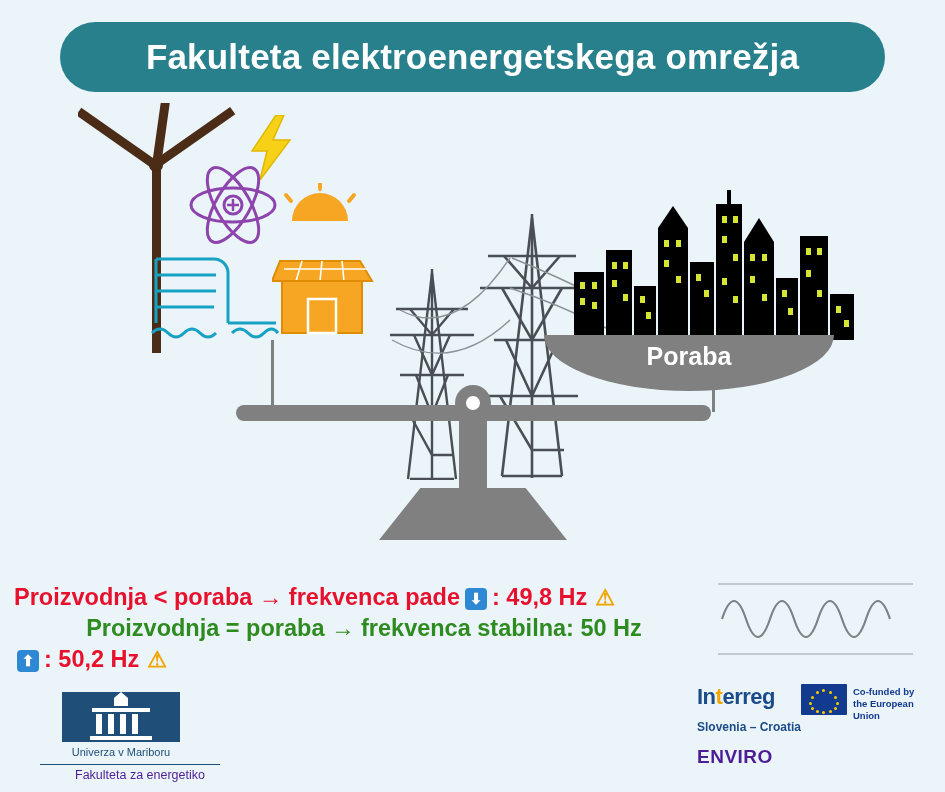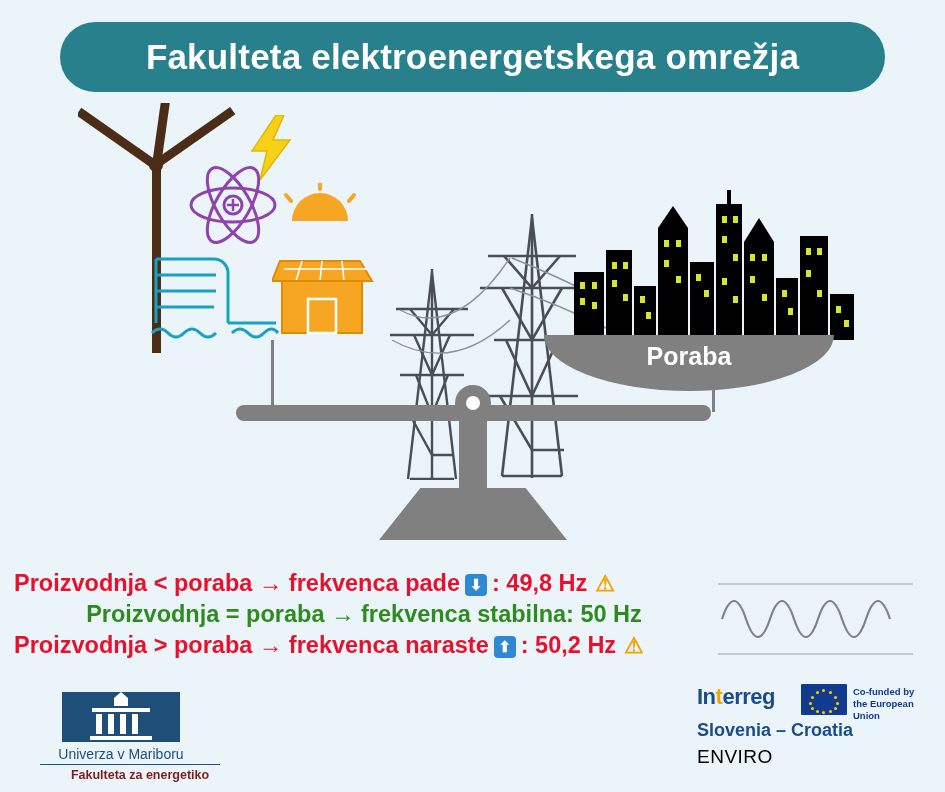--- a/index.html
+++ b/index.html
@@ -116,21 +116,21 @@
     background: #808080;
   }
 
   
   .art { position: absolute; }
 
   
   .statements {
     position: absolute;
     left: 14px;
-    top: 568px;
+    top: 582px;
     width: 700px;
   }
   .stmt {
     font-size: 23.5px;
     font-weight: bold;
     line-height: 31px;
     white-space: nowrap;
     display: flex;
     align-items: center;
     gap: 2px;
@@ -183,39 +183,39 @@
     background: #1f4e79;
     border-radius: 3px;
   }
   .um-name {
     position: absolute;
     left: 0;
     top: 54px;
     width: 162px;
     text-align: center;
     color: #1f4e79;
-    font-size: 14px;
+    font-size: 11px;
   }
   .um-rule {
     position: absolute;
     left: 0;
     top: 72px;
     width: 180px;
     height: 1px;
     background: #1f4e79;
   }
   .um-faculty {
     position: absolute;
     left: 0;
     top: 76px;
     width: 200px;
     text-align: center;
-    color: #7f1d1d;
+    color: #4c1d95;
     font-size: 12.5px;
-    font-weight: bold;
+    font-weight: normal;
   }
 
   .interreg {
     position: absolute;
     left: 697px;
     top: 684px;
     width: 230px;
     height: 100px;
   }
   .interreg-word {
@@ -250,31 +250,31 @@
     top: 2px;
     font-size: 9.5px;
     line-height: 12px;
     color: #123a8f;
     font-weight: bold;
   }
   .interreg-sub {
     position: absolute;
     left: 0;
     top: 36px;
-    font-size: 18px;
+    font-size: 12px;
     font-weight: bold;
     color: #1b4c8a;
   }
   .enviro {
     position: absolute;
     left: 0;
     top: 62px;
     font-size: 19px;
-    font-weight: normal;
-    color: #000000;
+    font-weight: bold;
+    color: #4c1d95;
     letter-spacing: 0.5px;
   }
 </style>
 </head>
 <body>
 
 <div class="title-pill">
   <span class="title-text">Fakulteta elektroenergetskega omrežja</span>
 </div>
 
@@ -440,21 +440,20 @@
     <span class="arrow-badge">⬇</span>
     <span>:  49,8 Hz</span>
     <span class="warn">⚠</span>
   </div>
 
   <div class="stmt green">
     <span>Proizvodnja = poraba → frekvenca stabilna: 50 Hz</span>
   </div>
 
   <div class="stmt red">
-    <span>Proizvodnja &gt; poraba → frekvenca naraste</span>
     <span class="arrow-badge">⬆</span>
     <span>:  50,2 Hz</span>
     <span class="warn">⚠</span>
   </div>
 </div>
 
 <div class="wave-box">
   <svg width="195" height="78" viewBox="0 0 195 78">
     <line x1="0" y1="4" x2="195" y2="4" stroke="#9aa0a6" stroke-width="1"></line>
     <line x1="0" y1="74" x2="195" y2="74" stroke="#9aa0a6" stroke-width="1"></line>

